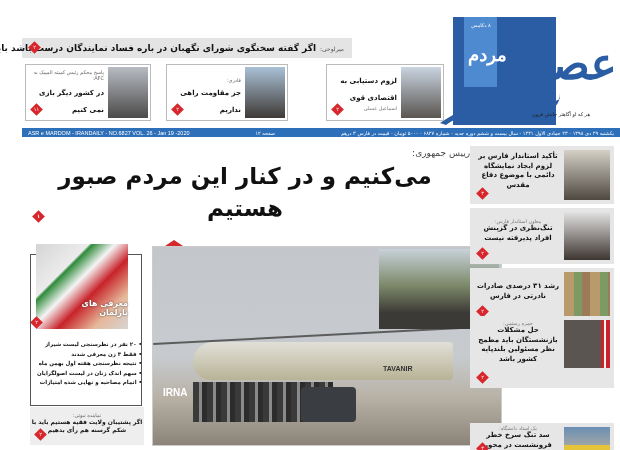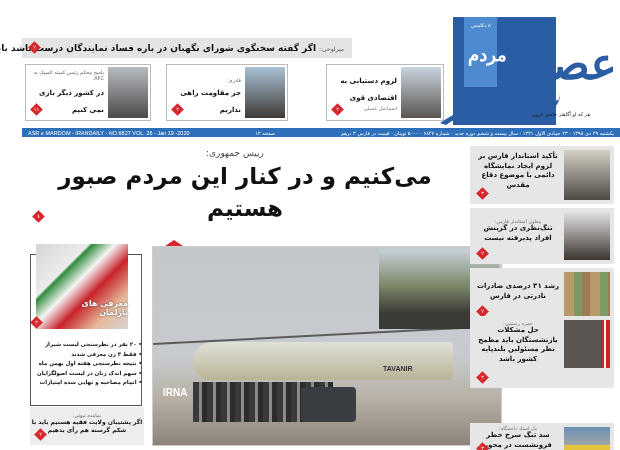--- a/index.html
+++ b/index.html
@@ -31,21 +31,21 @@
   .tcard .kick { position: absolute; right: 46px; top: 6px; font-size: 5px; color: #666; }
   .tcard .head { position: absolute; right: 46px; font-size: 7px; font-weight: bold; color: #111; line-height: 17px; width: 70px; }
   .tcard .byline { position: absolute; right: 46px; top: 40px; font-size: 5px; color: #777; }
   .tcard .marker { position: absolute; left: 6px; bottom: 6px; }
 
   
   .ribbon { left: 22px; top: 128px; width: 598px; height: 9px; background: #2d6fb9; color: #fff; font-size: 5px; display: flex; align-items: center; justify-content: space-between; padding: 0 6px; direction: ltr; }
   .ribbon .en { font-family: "Liberation Sans", sans-serif; font-size: 5.5px; }
 
   
-  .kicker-main { left: 0; top: 148px; width: 470px; text-align: center; font-size: 9px; color: #444; }
+  .kicker-main { left: 0; top: 148px; width: 470px; font-size: 9px; color: #444; }
   .headline { left: 30px; top: 160px; width: 430px; text-align: center; font-size: 23px; font-weight: bold; color: #111; line-height: 32px; }
   .headline .marker { position: absolute; left: 4px; top: 52px; }
 
   
   .mainphoto { left: 152px; top: 246px; width: 350px; height: 200px; border: 1px solid #ccc; background: linear-gradient(#c3c7cc 0%, #c7cbcf 55%, #b9b3a8 75%, #8c8478 100%); overflow: hidden; }
   .mainphoto .inset { position: absolute; right: 2px; top: 2px; width: 120px; height: 80px; background: linear-gradient(#c8d2da 0%, #7d8a6a 45%, #3c3a36 80%); }
   .mainphoto .heli { position: absolute; left: 40px; top: 95px; width: 260px; height: 38px; background: linear-gradient(#e1e0d8, #b8b396); border-radius: 20px 4px 4px 18px; }
   .mainphoto .rotor { position: absolute; left: 0; top: 88px; width: 308px; height: 2px; background: #5c5c5c; transform: rotate(-3deg); }
   .mainphoto .heli-label { position: absolute; left: 230px; top: 118px; font-size: 7px; font-family: "Liberation Sans", sans-serif; font-weight: bold; color: #333; direction: ltr; }
   .mainphoto .crowd { position: absolute; left: 40px; top: 135px; width: 140px; height: 40px; background: repeating-linear-gradient(90deg, #3a3a3a 0 6px, #8a8a8a 6px 9px, #2c2c2c 9px 14px); }

